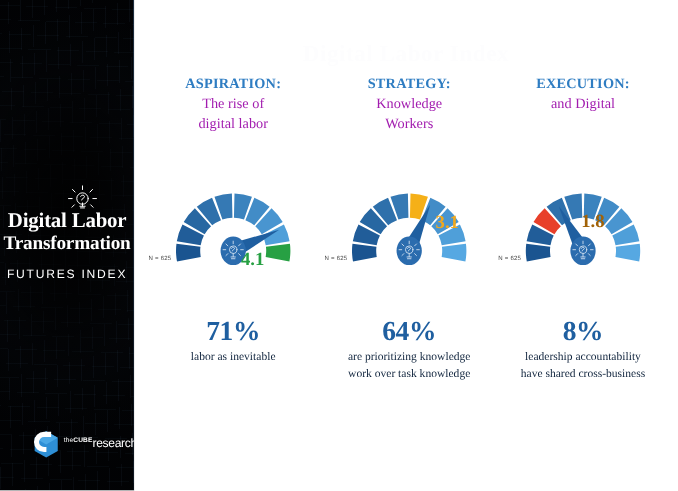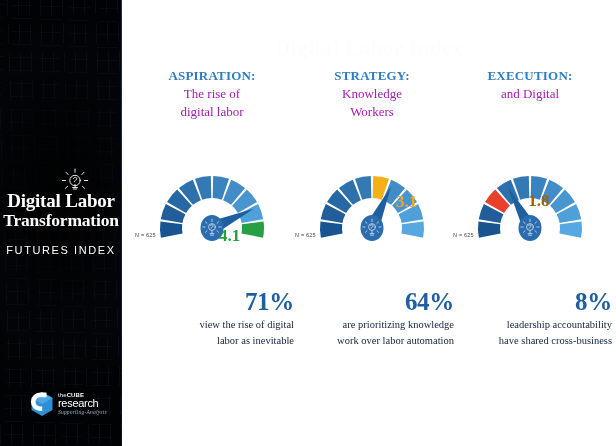--- a/index.html
+++ b/index.html
@@ -101,21 +101,21 @@
     position: absolute;
     left: 30px; top: 387px;
     width: 90px;
     height: 34px;
     z-index: 5;
     display: flex;
     align-items: center;
     gap: 4px;
   }
   .cube-mark { width: 24px; height: 26px; flex: 0 0 auto; }
-  .cube-text { display: flex; flex-direction: column; line-height: 1; }
+  .cube-text { display: flex; line-height: 1; }
   .cube-text .l1 {
     font-family: "Liberation Sans", sans-serif;
     font-size: 6px; color: #ffffff; letter-spacing: 0.1px;
   }
   .cube-text .l1 b { font-weight: bold; }
   .cube-text .l2 {
     font-family: "Liberation Sans", sans-serif;
     font-size: 11px; color: #ffffff; letter-spacing: -0.3px; margin-top: 0px;
   }
   .cube-text .l3 {
@@ -203,21 +203,21 @@
     color: #4a4a4a;
     letter-spacing: 0.2px;
     white-space: nowrap;
   }
 
   
   .stat {
     position: absolute;
     top: 288px;
     left: 0; width: 164px;
-    text-align: right;
+    text-align: center;
   }
   .stat .pct {
     font-family: "Liberation Serif", serif;
     font-weight: bold;
     font-size: 25px;
     line-height: 28px;
     color: #1f5fa0;
     letter-spacing: -0.3px;
   }
   .stat .cap {
@@ -309,21 +309,20 @@
      M63.1,82.6 l-1.7,1.7 M72.9,82.6 l1.7,1.7
      M68,82.6 v2.6 M66,85.6 h4 M66.4,87.2 h3.2"></path>
               <path d="M66.5,77.7 c0.15,-1.2 2.6,-1.3 2.7,0.1 c0.1,1.2 -2,1.1 -2,2.3"></path>
             </g>
           </svg>
         <div class="gauge-value" style="color: rgb(39, 160, 67); left: 75px; top: 42.6953px; margin-top: 36px;">4.1</div>
         <div class="n-label" style="left: -9px; top: 84px;">N = 625</div>
       </div>
       <div class="stat">
         <div class="pct">71%</div>
-        <div class="cap">view the rise of digital</div>
         <div class="cap">labor as inevitable</div>
       </div>
     </div>
 
     <div class="col" id="col-1">
       <div class="col-head">
         <div class="eyebrow">STRATEGY:</div>
         <div class="sub">Knowledge</div>
         <div class="sub">Workers</div>
       </div>
@@ -359,21 +358,21 @@
      M68,82.6 v2.6 M66,85.6 h4 M66.4,87.2 h3.2"></path>
               <path d="M66.5,77.7 c0.15,-1.2 2.6,-1.3 2.7,0.1 c0.1,1.2 -2,1.1 -2,2.3"></path>
             </g>
           </svg>
         <div class="gauge-value" style="color: rgb(240, 168, 30); left: 43.9865px; top: 44.9419px; padding-left: 48px;">3.1</div>
         <div class="n-label" style="left: -9px; top: 84px;">N = 625</div>
       </div>
       <div class="stat">
         <div class="pct">64%</div>
         <div class="cap">are prioritizing knowledge</div>
-        <div class="cap">work over labor automation</div>
+        <div class="cap">work over task knowledge</div>
       </div>
     </div>
 
     <div class="col" id="col-2">
       <div class="col-head">
         <div class="eyebrow">EXECUTION:</div>
         <div class="sub">and Digital</div>
       </div>
       <div class="gauge-wrap">
         <svg width="136" height="104" viewBox="0 0 136 104" class="gauge-svg">

